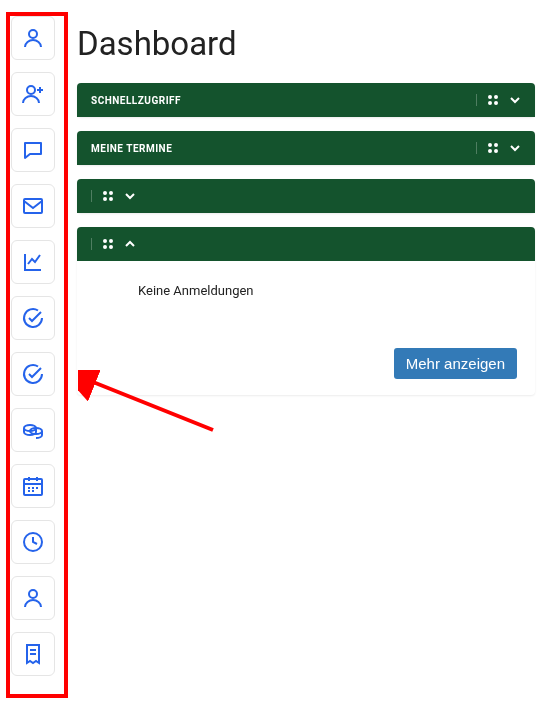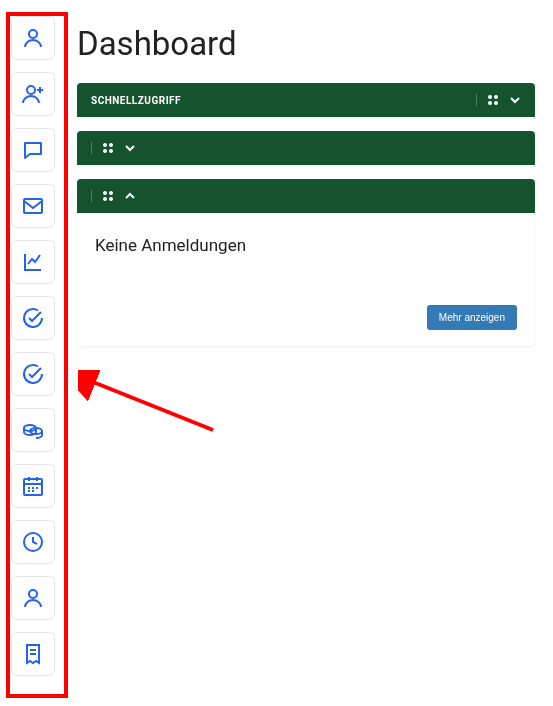--- a/index.html
+++ b/index.html
@@ -82,34 +82,35 @@
       width: 12px;
       height: 12px;
       stroke: #fff;
       fill: none;
       stroke-width: 2;
     }
     .panel-body {
       padding: 22px 18px 16px 18px;
     }
     .empty-text {
-      font-size: 17px;
+      font-size: 13px;
       color: #222;
       margin-bottom: 50px;
+      margin-left: 43px;
     }
     .panel-footer {
       display: flex;
       justify-content: flex-end;
     }
     .btn-primary {
       background: #337ab7;
       color: #fff;
       border: none;
       padding: 7px 12px;
-      font-size: 10px;
+      font-size: 15px;
       border-radius: 3px;
       cursor: pointer;
     }
     
     .highlight-box {
       position: absolute;
       top: 12px;
       left: 6px;
       width: 62px;
       height: 686px;
@@ -219,20 +220,36 @@
               <circle cx="3" cy="9" r="1" fill="#fff"></circle>
               <circle cx="9" cy="9" r="1" fill="#fff"></circle>
             </svg>
           <svg viewBox="0 0 12 12">
               <path d="M2 4l4 4 4-4"></path>
             </svg>
         </div>
       </div>
     </div>
 
+    <div class="panel">
+      <div class="panel-header">
+        <span>MEINE TERMINE</span>
+        <div class="panel-controls">
+          <svg viewBox="0 0 12 12">
+              <circle cx="3" cy="3" r="1" fill="#fff"></circle>
+              <circle cx="9" cy="3" r="1" fill="#fff"></circle>
+              <circle cx="3" cy="9" r="1" fill="#fff"></circle>
+              <circle cx="9" cy="9" r="1" fill="#fff"></circle>
+            </svg>
+          <svg viewBox="0 0 12 12">
+              <path d="M2 4l4 4 4-4"></path>
+            </svg>
+        </div>
+      </div>
+    </div>
 
     <div class="panel">
       <div class="panel-header">
         <div class="panel-controls">
           <svg viewBox="0 0 12 12">
               <circle cx="3" cy="3" r="1" fill="#fff"></circle>
               <circle cx="9" cy="3" r="1" fill="#fff"></circle>
               <circle cx="3" cy="9" r="1" fill="#fff"></circle>
               <circle cx="9" cy="9" r="1" fill="#fff"></circle>
             </svg>

